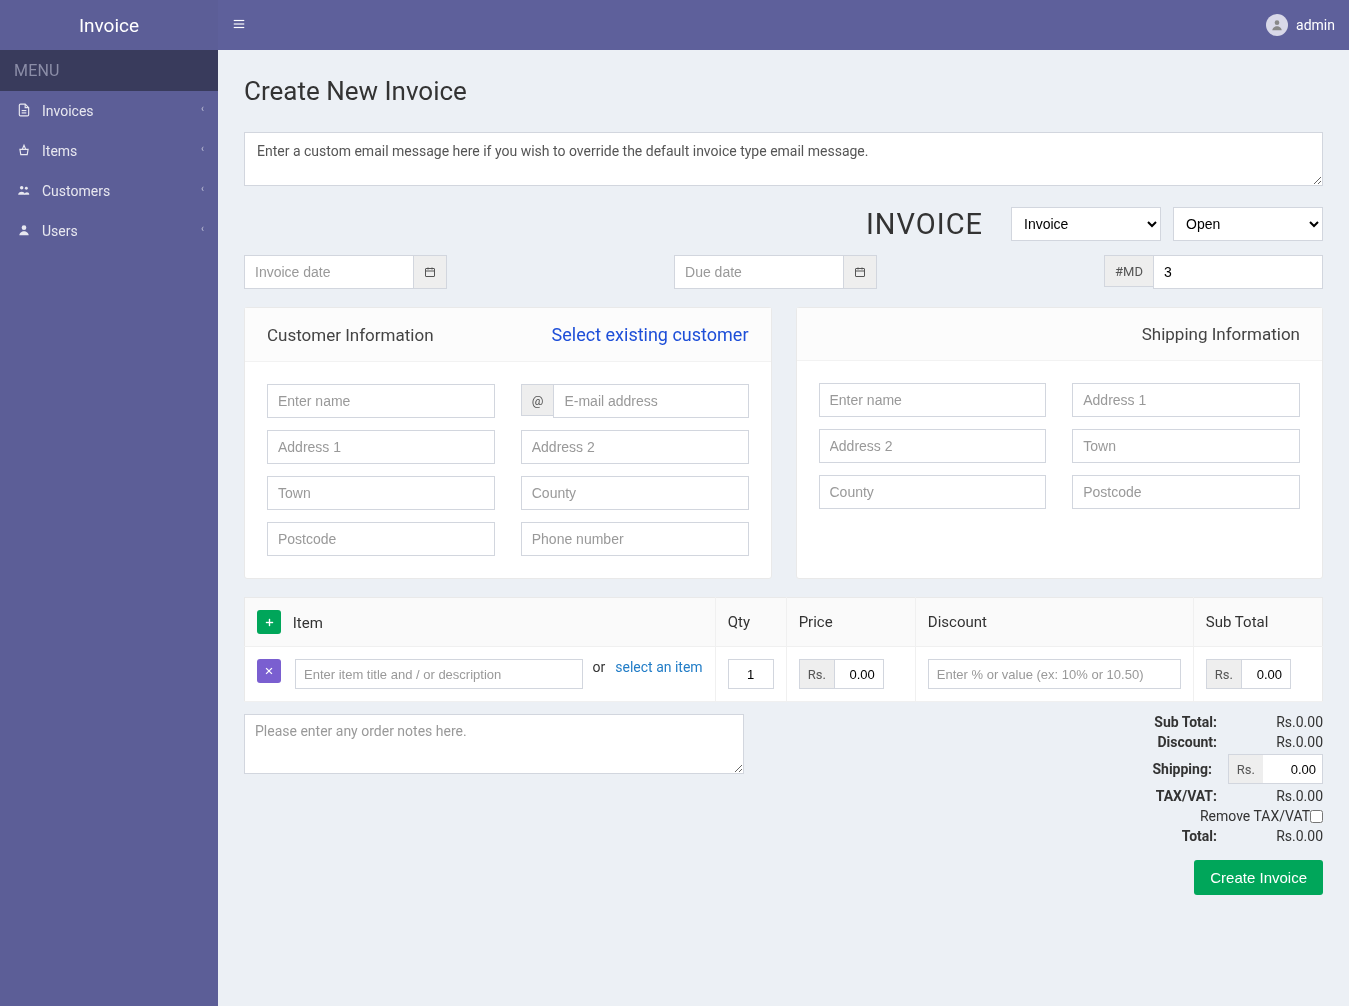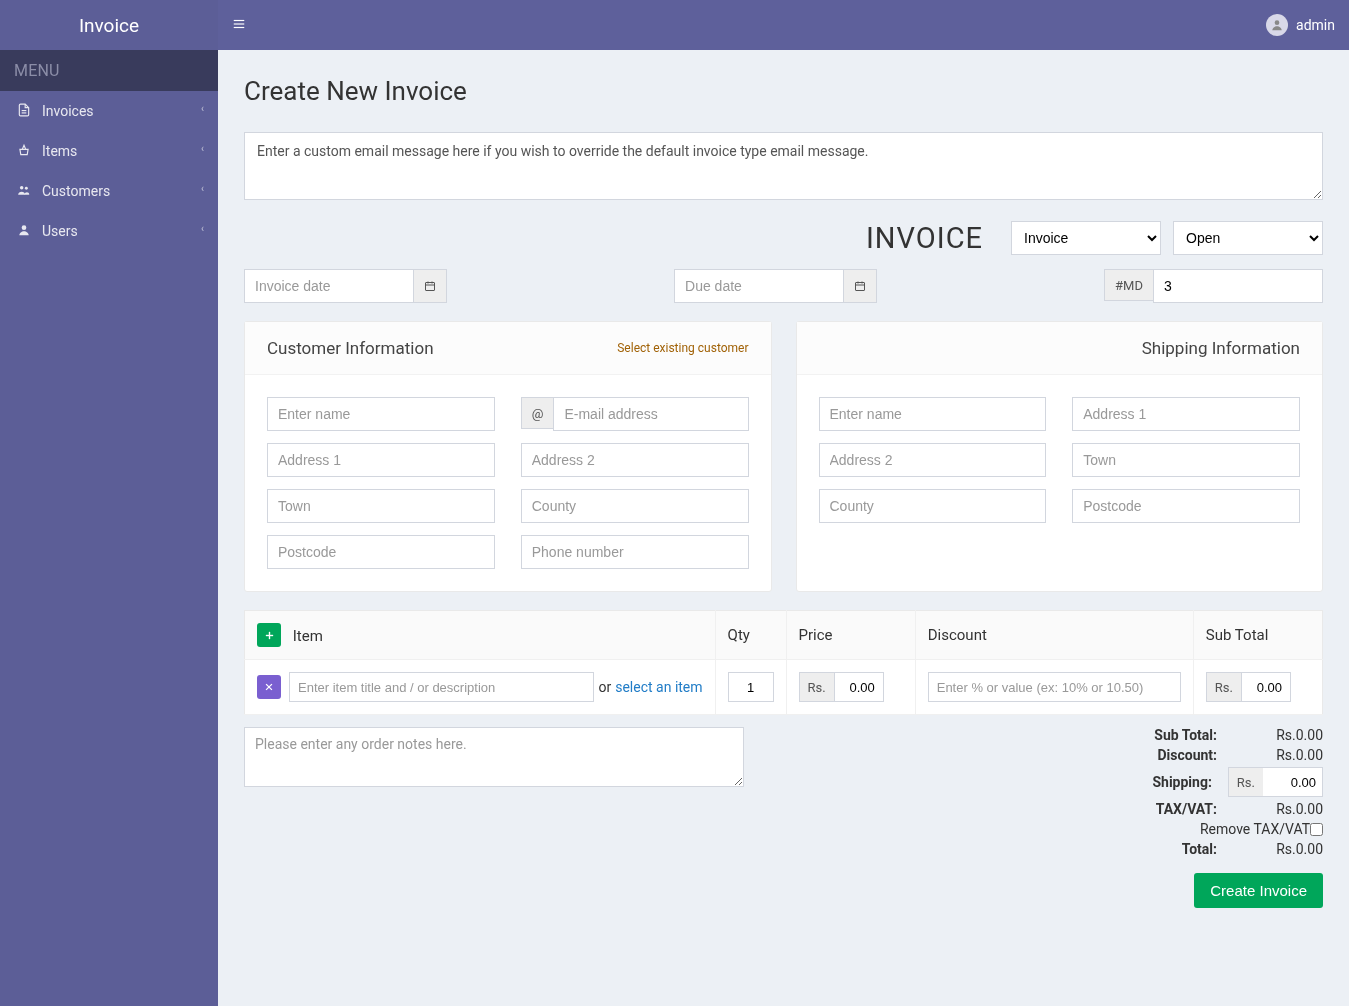--- a/index.html
+++ b/index.html
@@ -15,36 +15,36 @@
 .sidebar-item .si-chevron { font-size: 10px; color: #c2c3d8; }
 .main { flex: 1; display: flex; flex-direction: column; min-width: 0; }
 .topbar { height: 50px; background: #5e609b; display: flex; align-items: center; padding: 0 14px; color: #fff; }
 .topbar-left { flex: 1; display: flex; align-items: center; }
 .hamburger { cursor: pointer; font-size: 16px; }
 .topbar-right { display: flex; align-items: center; gap: 8px; }
 .avatar { width: 22px; height: 22px; border-radius: 50%; background: #d8d8e8; display: inline-flex; align-items: center; justify-content: center; }
 .avatar svg { width: 14px; height: 14px; }
 .content { padding: 26px; padding-bottom: 40px; }
 .page-title { font-size: 26px; font-weight: 400; color: #333; margin-bottom: 26px; }
-.email-msg { width: 100%; border: 1px solid #d2d6de; padding: 10px 12px; font-size: 14px; color: #4d7c0f; background: #fff; height: 68px; resize: vertical; font-family: inherit; }
+.email-msg { width: 100%; border: 1px solid #d2d6de; padding: 10px 12px; font-size: 14px; color: #4d7c0f; background: #fff; height: 54px; resize: vertical; font-family: inherit; }
 .email-msg::placeholder { color: #555; }
 .inv-head-row { display: flex; align-items: center; gap: 12px; justify-content: flex-end; margin-top: 18px; margin-bottom: 14px; }
 .inv-head-title { font-size: 29px; letter-spacing: 1px; color: #333; margin-right: 16px; }
 .select-inline { height: 34px; border: 1px solid #d2d6de; background: #fff; padding: 0 8px; font-size: 14px; min-width: 150px; }
 .row-dates { display: flex; justify-content: space-between; gap: 22px; margin-bottom: 18px; }
 .input-group { display: flex; }
 .input-group input { height: 34px; border: 1px solid #d2d6de; padding: 0 10px; font-size: 14px; background: #fff; }
 .input-group input::placeholder { color: #999; }
 .ig-addon { height: 34px; border: 1px solid #d2d6de; border-left: none; background: #eee; display: inline-flex; align-items: center; justify-content: center; padding: 0 10px; font-size: 13px; color: #555; }
 .ig-prefix { height: 32px; border: 1px solid #d2d6de; border-right: none; background: #eee; display: inline-flex; align-items: center; justify-content: center; padding: 0 10px; font-size: 13px; color: #555; }
 .panels-row { display: flex; gap: 24px; margin-bottom: 18px; }
 .panel { flex: 1; background: #fff; border: 1px solid #e9e9e9; border-radius: 3px; }
 .panel-header { padding: 16px 22px; border-bottom: 1px solid #f2f2f2; display: flex; align-items: center; justify-content: space-between; background:#fcfcfc; }
 .panel-title { font-size: 17px; color: #444; font-weight: 400; }
-.panel-link { color: #a16207; font-size: 12px; cursor: pointer; }
+.panel-link { color: #1d4ed8; font-size: 18px; cursor: pointer; }
 .panel-body { padding: 22px; }
 .grid2 { display: grid; grid-template-columns: 1fr 1fr; gap: 12px 26px; }
 .finput { width: 100%; height: 34px; border: 1px solid #d2d6de; padding: 0 10px; font-size: 14px; background: #fff; }
 .finput::placeholder { color: #999; }
 .finput-wrap { display: flex; }
 .items-table { width: 100%; border-collapse: collapse; background: #fff; border: 1px solid #e9e9e9; }
 .items-table th, .items-table td { padding: 12px; text-align: left; border-bottom: 1px solid #f0f0f0; border-right: 1px solid #f0f0f0; font-weight: 400; font-size: 15px; color: #333; vertical-align: middle; background:#fafafa; }
 .items-table td { background:#fff; font-size:14px; }
 .items-table th:last-child, .items-table td:last-child { border-right: none; }
 .btn-sq { width: 24px; height: 24px; border-radius: 3px; display: inline-flex; align-items: center; justify-content: center; color: #fff; font-size: 13px; cursor: pointer; border: none; }
@@ -245,21 +245,21 @@
             </th>
             <th style="width:6%">Qty</th>
             <th style="width:12%">Price</th>
             <th style="width:26%">Discount</th>
             <th style="width:12%">Sub Total</th>
           </tr>
         </thead>
         <tbody>
           <tr>
             <td>
-              <div style="display:flex;align-items:center;">
+              <div style="display:flex;align-items:flex-start;gap:6px">
                 <button class="btn-sq btn-del">
                   <svg width="10" height="10" viewBox="0 0 24 24" fill="none" stroke="#fff" stroke-width="3">
                       <line x1="5" y1="5" x2="19" y2="19"></line>
                       <line x1="19" y1="5" x2="5" y2="19"></line>
                     </svg>
                 </button>
                 <input class="tbl-input" style="flex: 1 1 0%;" placeholder="Enter item title and / or description">
                 <span class="inline-or">or</span>
                 <span class="link">select an item</span>
               </div>

